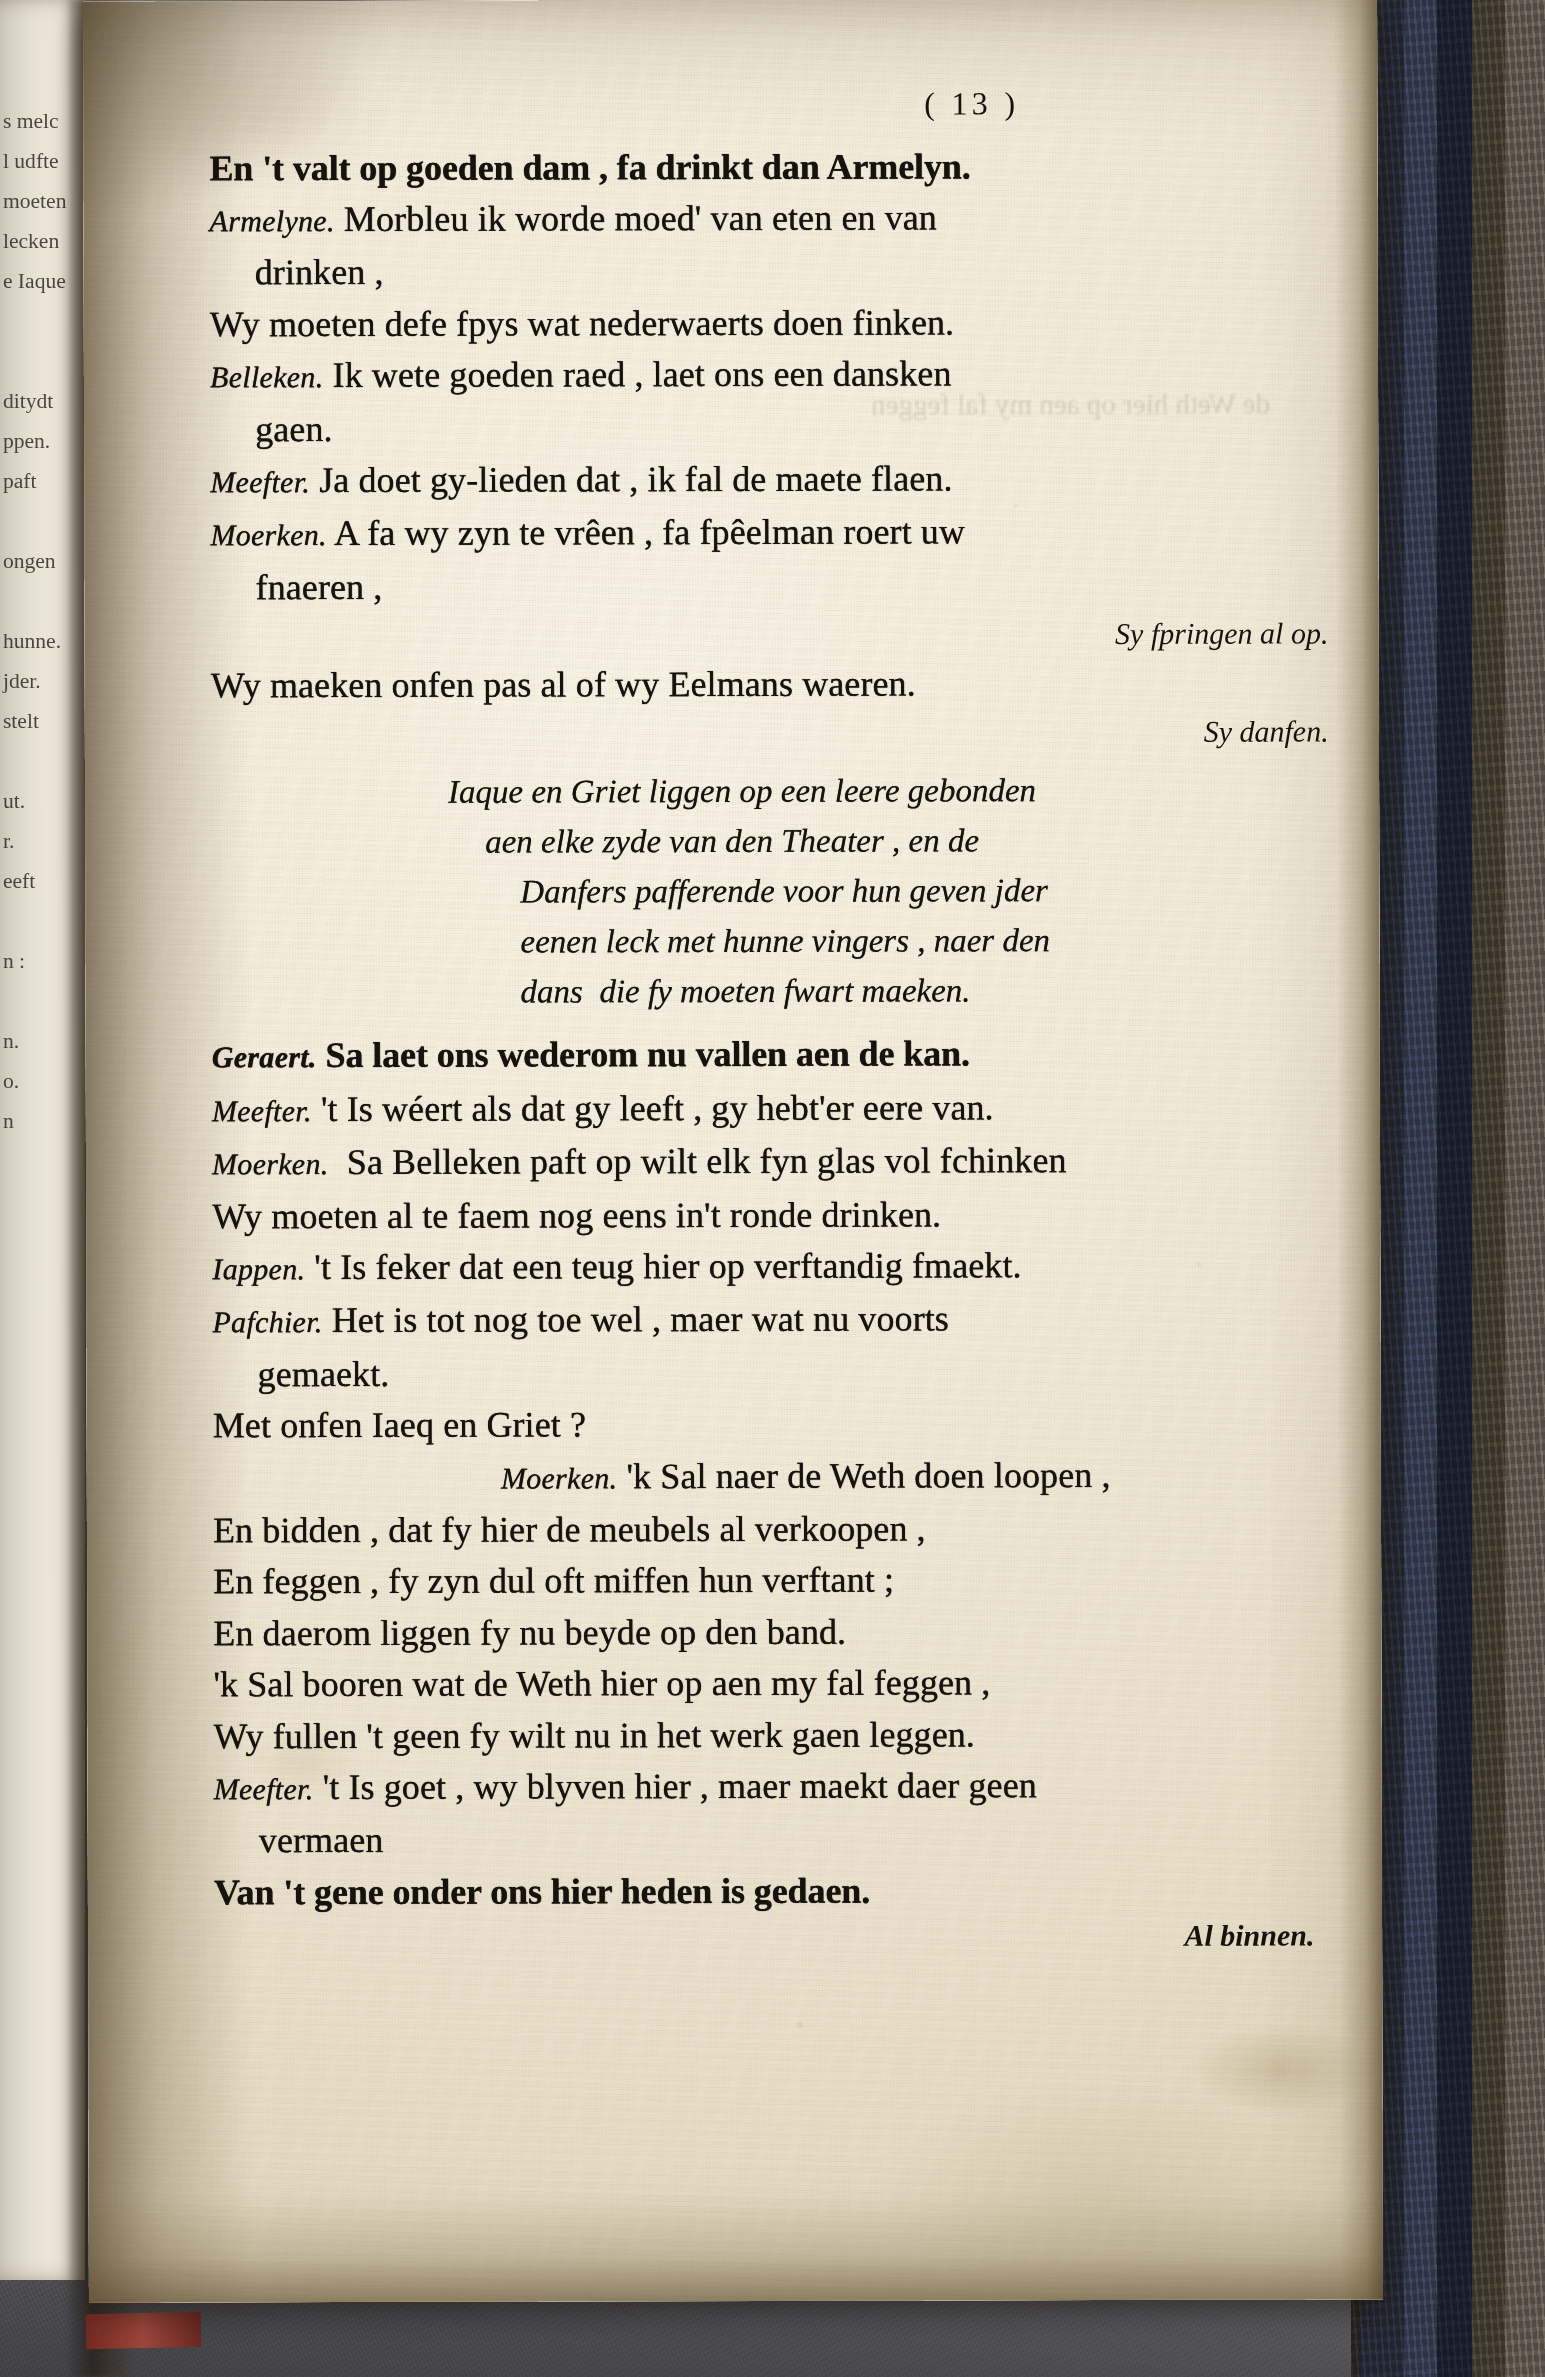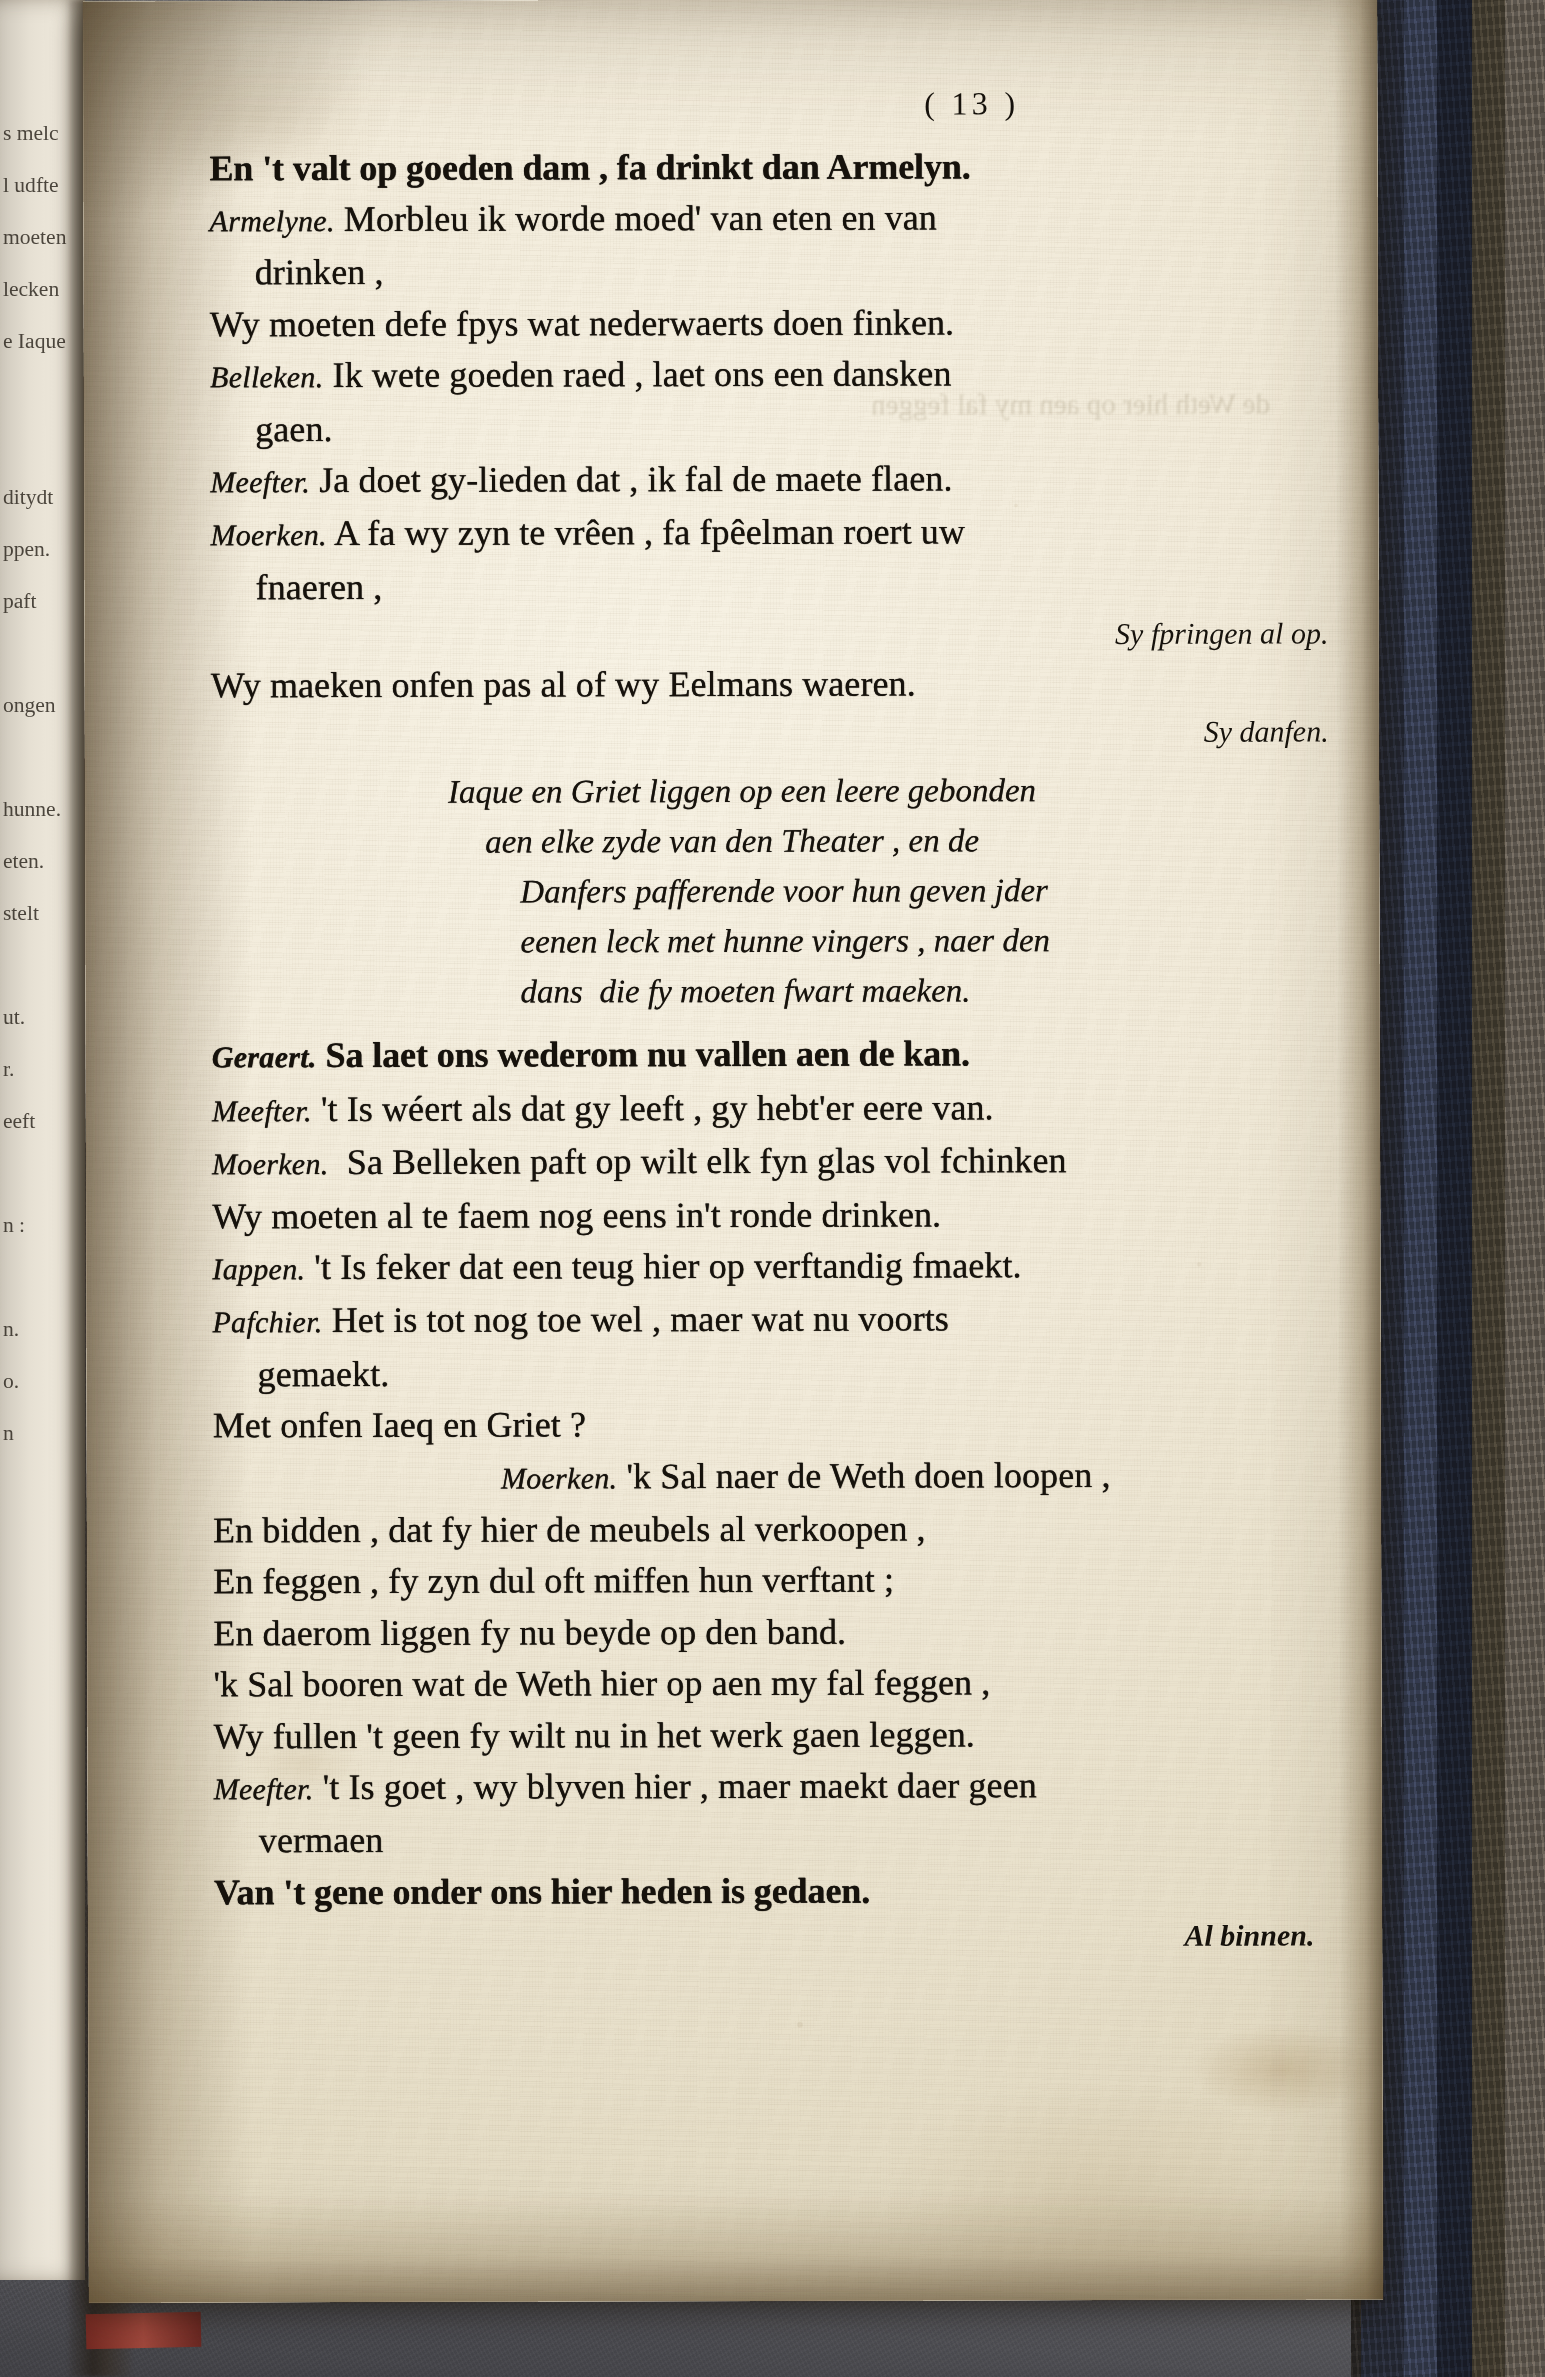--- a/index.html
+++ b/index.html
@@ -39,21 +39,21 @@
   }
   #verso-text {
     position: absolute; left: 0; top: 101px; width: 85px;
     color: #2a241c;
     font-size: 21.6px; line-height: 40px;
     padding-left: 2.9px;
     opacity: .82;
     white-space: nowrap;
     overflow: hidden;
   }
-  #verso-text div { font-family: "Liberation Serif", serif; margin-top: 12px; }
+  #verso-text div { font-family: "Liberation Serif", serif; }
 
   
   #gutter-shadow {
     position: absolute; left: 69px; top: 0; width: 62px; height: 2377px;
     background: linear-gradient(90deg,
         rgba(30,22,12,.10) 0%,
         rgba(30,22,12,.62) 38%,
         rgba(45,33,18,.48) 62%,
         rgba(60,45,25,.10) 100%);
     filter: blur(2.2px);
@@ -251,21 +251,21 @@
       <div>e Iaque</div>
       <div>&nbsp;</div>
       <div>&nbsp;</div>
       <div>ditydt</div>
       <div>ppen.</div>
       <div>paft</div>
       <div>&nbsp;</div>
       <div>ongen</div>
       <div>&nbsp;</div>
       <div>hunne.</div>
-      <div>eten.</div>
+      <div>jder.</div>
       <div>stelt</div>
       <div>&nbsp;</div>
       <div>ut.</div>
       <div>r.</div>
       <div>eeft</div>
       <div>&nbsp;</div>
       <div>n :</div>
       <div>&nbsp;</div>
       <div>n.</div>
       <div>o.</div>

